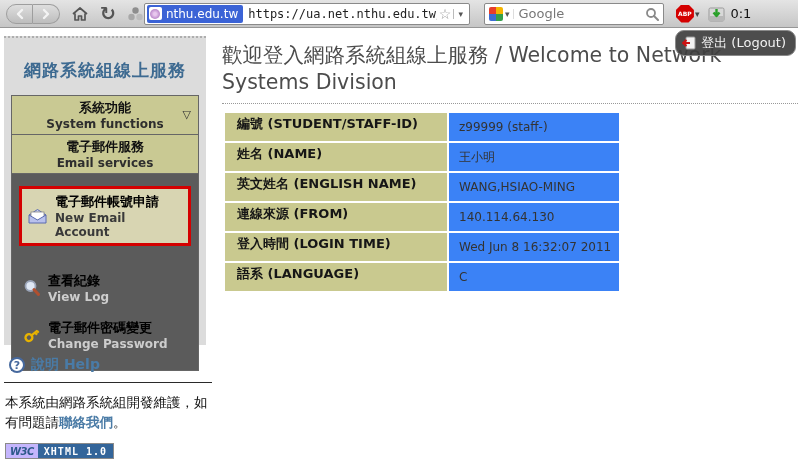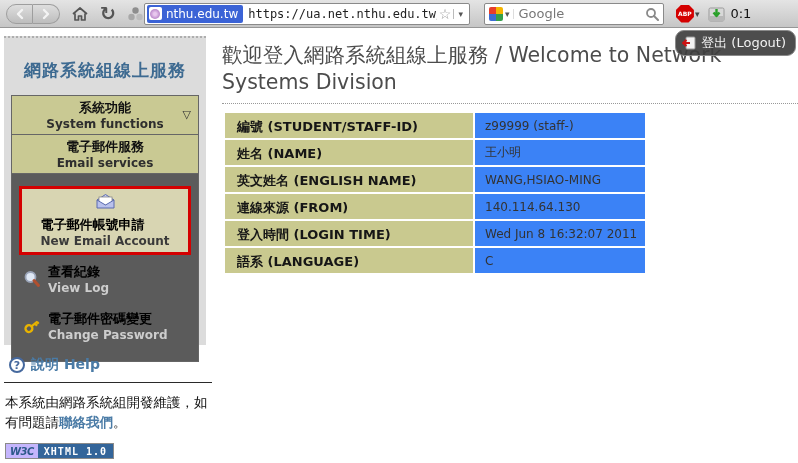--- a/index.html
+++ b/index.html
@@ -101,21 +101,21 @@
   .menu-panel {
     background:#5b5b5b; border:1px solid #666; border-top:none;
     padding:12px 7px 16px 7px;
   }
   .menu-item {
     display:flex; align-items:center; gap:7px; padding:3px 4px; margin-bottom:9px;
     cursor:pointer;
   }
   .menu-item:last-child { margin-bottom:0; }
   .menu-item.hl {
-    border:3px solid #d40000; background:#d8d5b2; padding:4px 5px; margin-bottom:5px;flex-direction:column;
+    border:3px solid #d40000; background:#d8d5b2; padding:4px 5px; margin-bottom:23px;
   }
   .mi-zh { font-size:13px; font-weight:bold; color:#000; display:block; }
   .mi-en { font-size:12px; font-weight:bold; color:#cdcdcd; display:block; }
   .menu-item.hl .mi-en { color:#3a3a3a; }
   .mi-icon { flex:0 0 auto; display:flex; }
 
   
   .help-row { position:absolute; left:9px; top:356px; display:flex; align-items:center; gap:6px; cursor:pointer; }
   .help-icon {
     width:16px; height:16px; border-radius:50%; border:2px solid #46699e;
@@ -143,22 +143,22 @@
   
   .main { position:absolute; left:222px; top:42px; right:0; }
   .heading {
     max-width:562px; font-size:20.5px; color:#4c4c4c; line-height:1.32;
     font-weight:normal;
   }
   .heading-rule { border-bottom:1px dotted #999; margin-top:7px; }
   .info-table { border-collapse:separate; border-spacing:2px; margin-top:7px; margin-left:1px; }
   .info-table td { height:25px; }
   .td-label {
-    width:248px; background:#c9c98f; font-size:13px; font-weight:bold; color:#161616;
-    padding:2px 4px 0 12px; white-space:nowrap;
+    width:222px; background:#c9c98f; font-size:13px; font-weight:bold; color:#161616;
+    padding:2px 4px 8px 12px; white-space:nowrap;
   }
   .td-value {
     width:170px; background:#3b82f6; font-size:12px; color:#333;
     padding:2px 8px 2px 10px; white-space:nowrap;
   }
 </style>
 </head>
 <body>
 
 <div class="toolbar">

